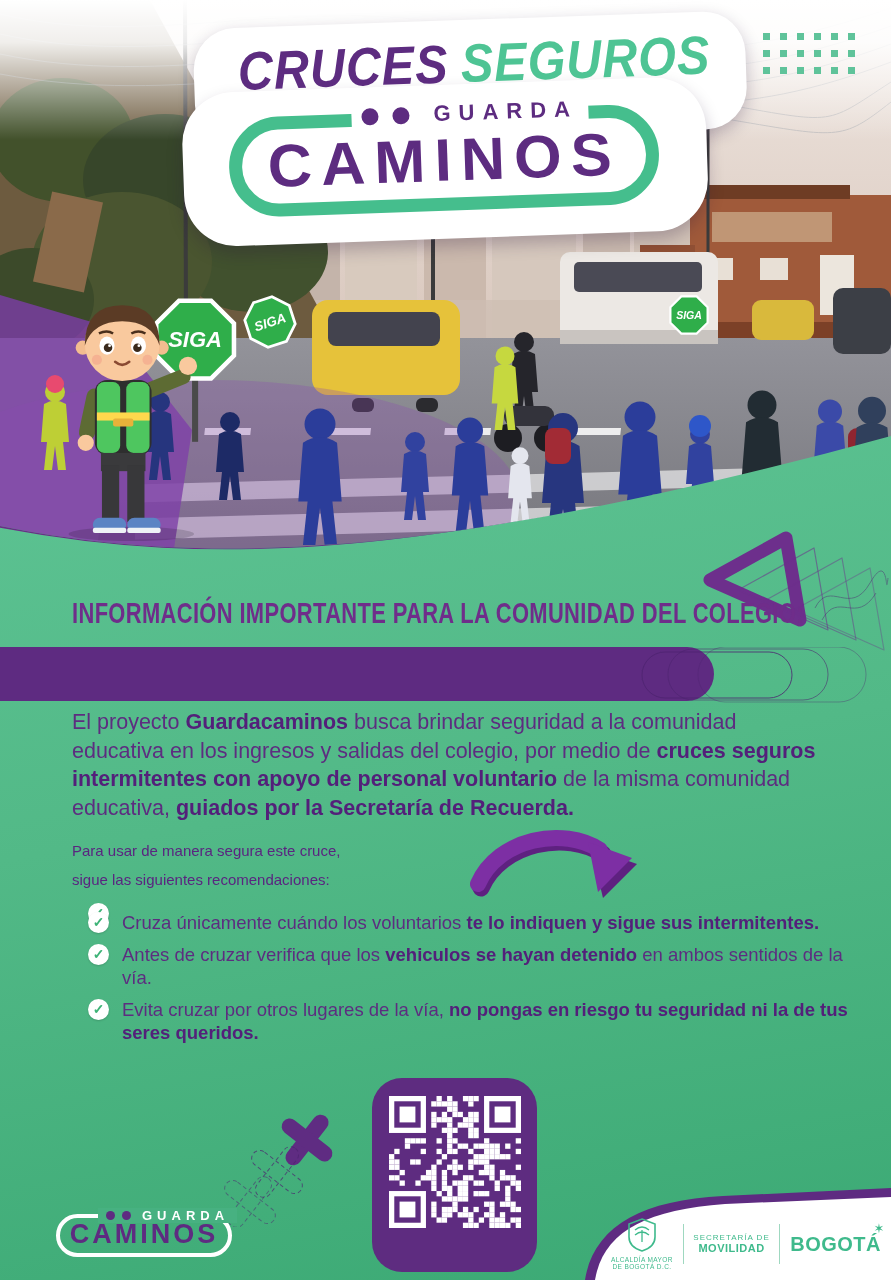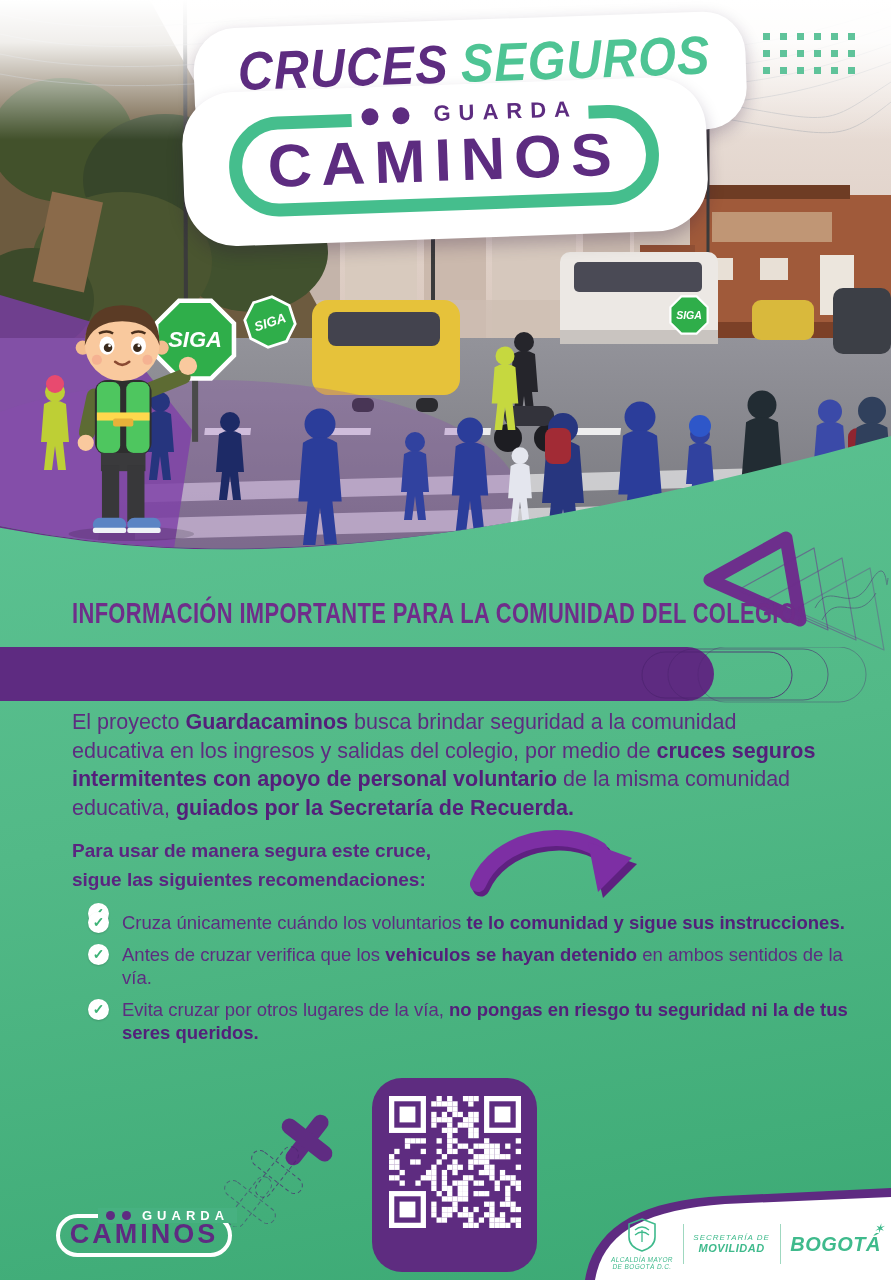--- a/index.html
+++ b/index.html
@@ -47,22 +47,22 @@
 
   .headline{position:absolute;left:72px;top:206px;margin:0;font-weight:700;font-size:30px;
             letter-spacing:.5px;color:#6f2d8a;white-space:nowrap;transform:scaleX(.73);transform-origin:0 50%;}
   .banner{position:absolute;left:0;top:257px;width:714px;height:54px;background:#5e2b81;
           border-radius:0 27px 27px 0;}
   .banner-echo{position:absolute;left:640px;top:257px;}
 
   .intro{position:absolute;left:72px;top:318px;width:762px;margin:0;font-size:21.5px;line-height:28.5px;
          color:#5d2d80;}
   .b{font-weight:700;color:#53207a;}
-  .rec-title{position:absolute;left:72px;top:446px;margin:0;font-size:19px;line-height:29px;
-             font-weight:700;color:#5a2580;}
+  .rec-title{position:absolute;left:72px;top:446px;margin:0;font-size:15px;line-height:29px;
+             font-weight:400;color:#5a2580;}
   .arrow-decor{position:absolute;left:468px;top:428px;}
 
   .checklist{position:absolute;left:88px;top:512px;width:772px;margin:0;padding:0;list-style:none;}
   .checklist li{position:relative;padding-left:34px;margin-bottom:9px;font-size:18.5px;line-height:23px;
                 color:#5d2d80;}
   .check{position:absolute;left:0;top:1px;width:21px;height:21px;border-radius:50%;background:#fff;
          color:#3eb377;font-weight:700;font-size:14px;line-height:21px;text-align:center;
          box-shadow:0 1px 2px rgba(0,0,0,.15);}
 
   .reminder{position:absolute;left:72px;top:650px;width:690px;margin:0;font-size:21px;line-height:27px;
@@ -78,21 +78,21 @@
   
   .gc-logo{position:absolute;left:56px;top:818px;width:176px;}
   .gc-top{position:relative;z-index:2;display:flex;align-items:center;margin-left:42px;margin-bottom:-9px;
           background:#47b181;width:fit-content;padding:0 8px;}
   .gc-dot{width:9px;height:9px;border-radius:50%;background:#5e2b81;margin-right:7px;}
   .gc-guarda{font-weight:800;font-size:13px;letter-spacing:5px;color:#fff;margin-left:4px;}
   .gc-box{border:4px solid #fff;border-radius:22px;text-align:center;padding:1px 6px 3px 6px;}
   .gc-caminos{font-weight:800;font-size:27px;letter-spacing:3px;color:#5e2b81;}
 
   
-  .gov-blob{position:absolute;left:585px;top:798px;width:306px;height:92px;font-style:italic;}
+  .gov-blob{position:absolute;left:585px;top:798px;width:306px;height:92px;}
   .gov-logos{position:absolute;left:26px;top:30px;width:270px;height:52px;display:flex;
              align-items:center;justify-content:space-between;color:#3fba8c;}
   .gov-item{text-align:center;line-height:1.1;}
   .gov-small{font-size:6.5px;letter-spacing:.4px;}
   .gov-sec1{font-size:8px;letter-spacing:1px;}
   .gov-sec2{font-size:11px;font-weight:700;letter-spacing:.5px;}
   .gov-div{width:1px;height:40px;background:#9fd8c0;}
   .bogota-wrap{position:relative;font-size:20px;font-weight:800;letter-spacing:.5px;}
   .bogota-star{position:absolute;top:-11px;right:-4px;font-size:13px;font-weight:400;}
 </style>
@@ -397,21 +397,21 @@
       <path d="M10,66 C30,20 96,8 132,32" fill="none" stroke="#7d2fa4" stroke-width="16" stroke-linecap="round"></path>
       <polygon points="120,24 164,40 130,74" fill="#7d2fa4"></polygon>
     </svg>
 
     <ul class="checklist">
       <li>
         <span class="check">✓</span>
       </li>
       <li>
         <span class="check">✓</span>
-        <span><span>Cruza únicamente cuándo los voluntarios </span><span class="b">te lo comunidad y sigue sus instrucciones.</span></span>
+        <span><span>Cruza únicamente cuándo los voluntarios </span><span class="b">te lo indiquen y sigue sus intermitentes.</span></span>
       </li>
       <li>
         <span class="check">✓</span>
         <span><span>Antes de cruzar verifica que los </span><span class="b">vehiculos se hayan detenido</span><span> en ambos sentidos de la vía.</span></span>
       </li>
       <li>
         <span class="check">✓</span>
         <span><span>Evita cruzar por otros lugares de la vía, </span><span class="b">no pongas en riesgo tu seguridad ni la de tus seres queridos.</span></span>
       </li>
     </ul>

